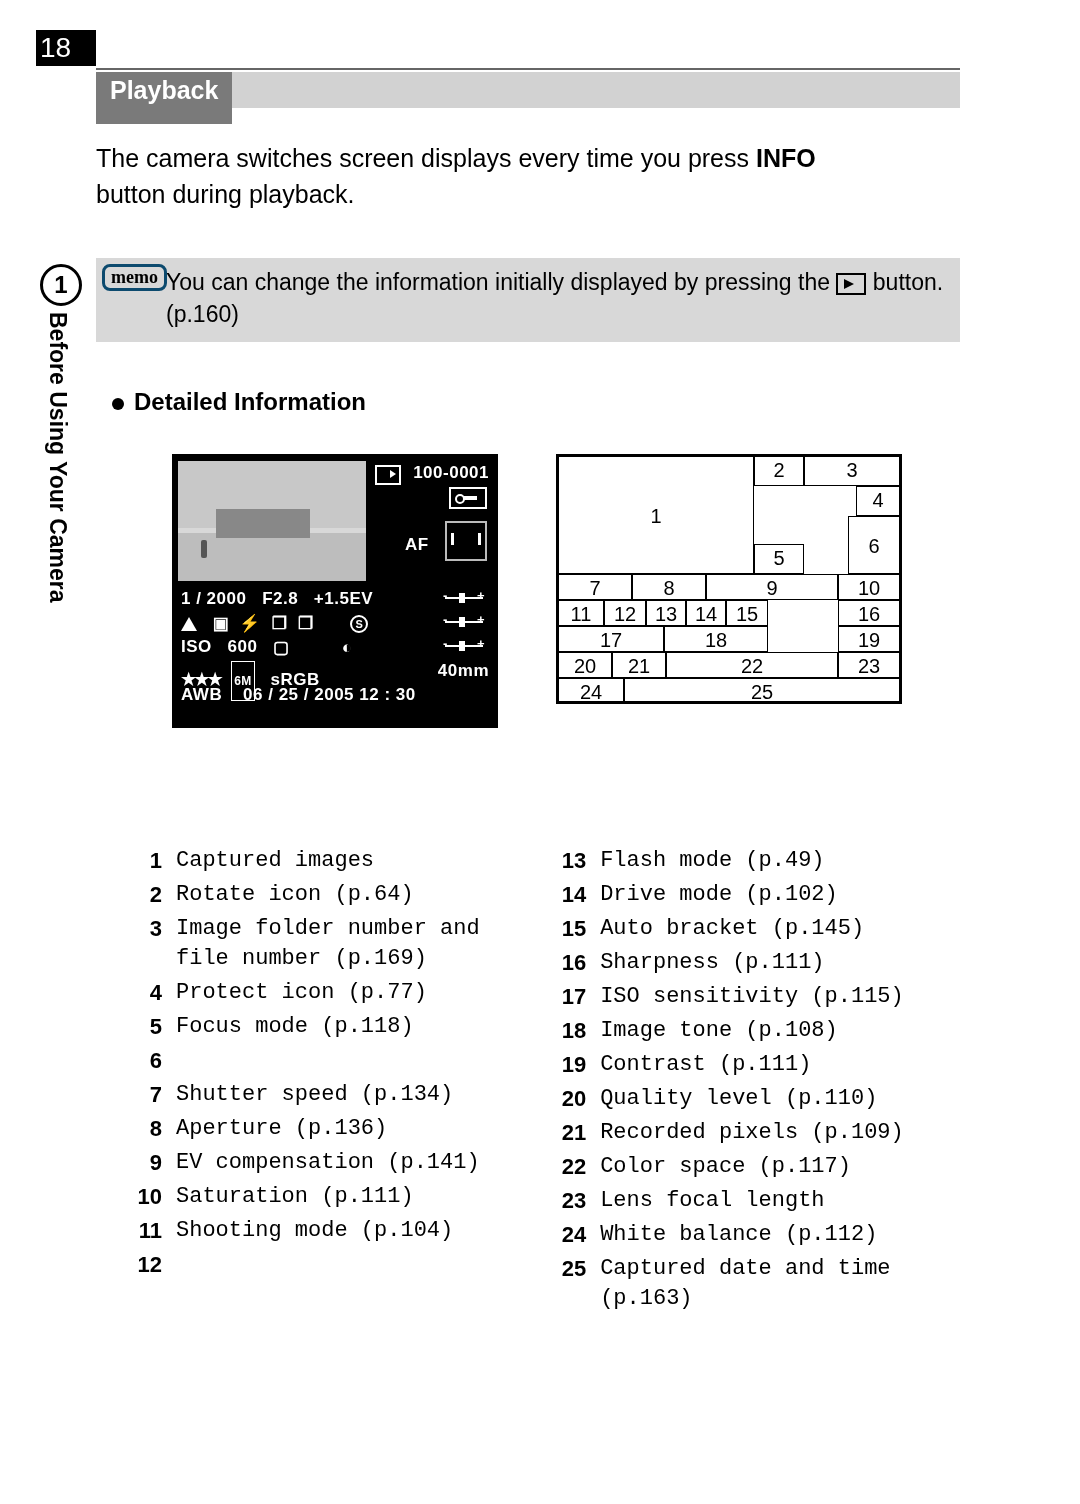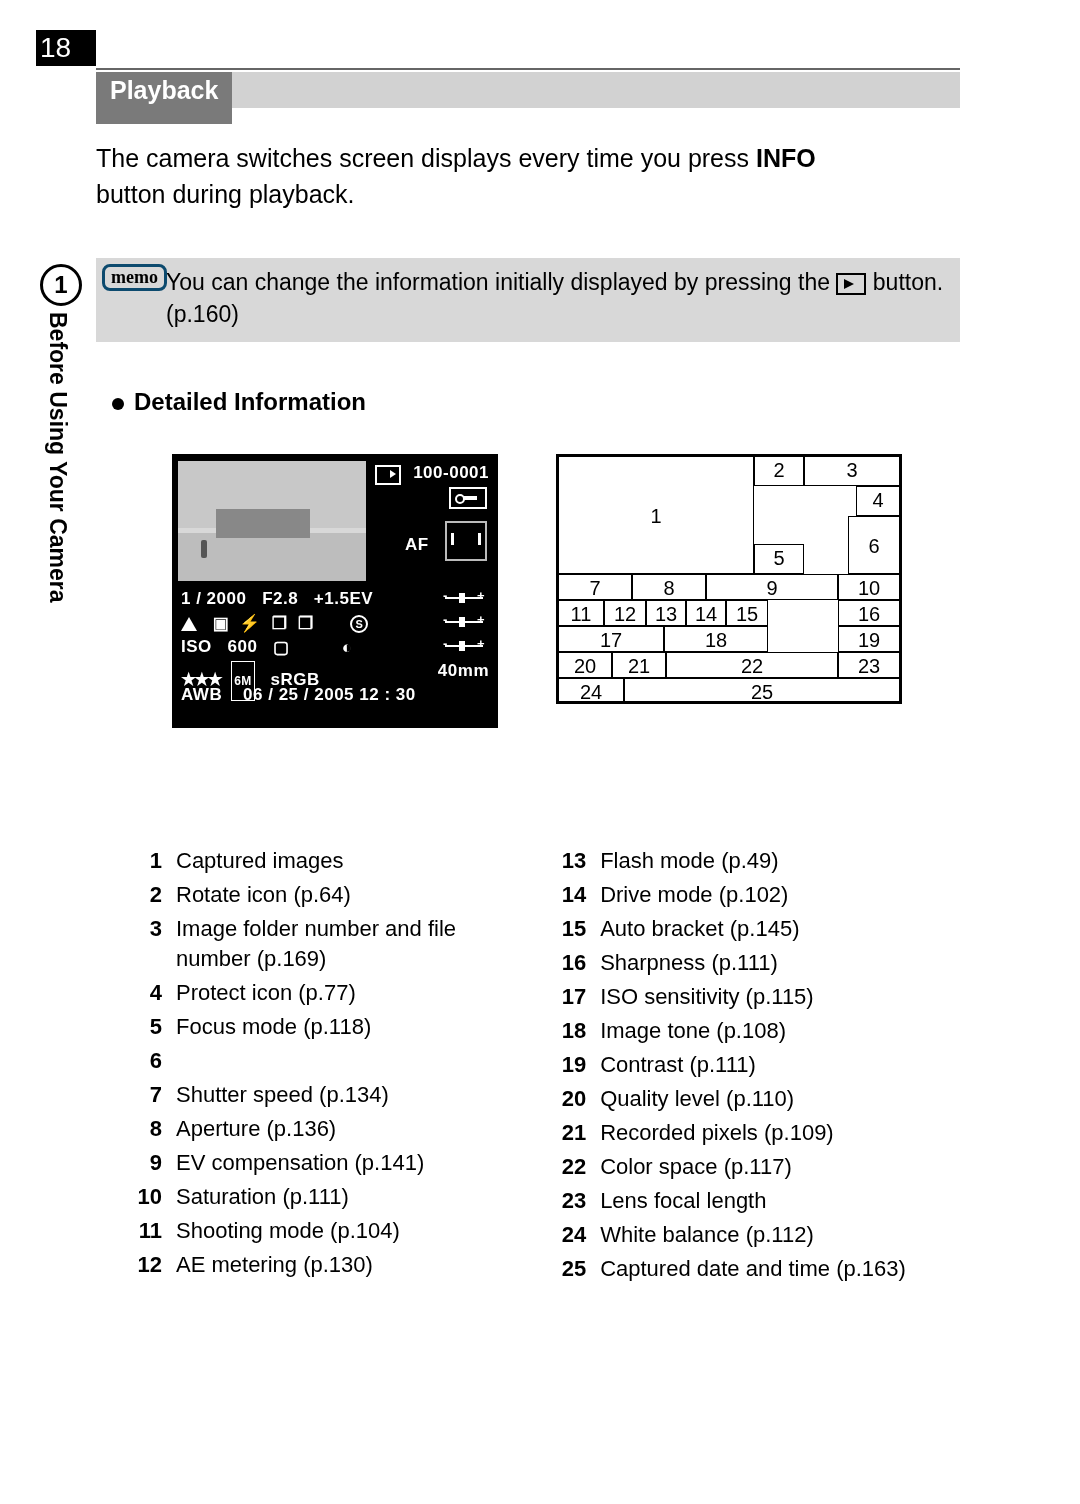--- a/index.html
+++ b/index.html
@@ -56,21 +56,21 @@
   .grid{position:absolute;top:454px;left:556px;width:346px;height:250px;border:2px solid #000;box-sizing:border-box;}
   .cell{position:absolute;border:1.5px solid #000;background:#fff;font-size:20px;text-align:center;box-sizing:border-box;padding-top:2px;}
   .lg{height:118px;line-height:114px;}
 
   
   .legend{position:absolute;top:842px;left:120px;width:850px;font-size:22px;}
   .legend .col{display:inline-block;vertical-align:top;width:408px;}
   .legend .col.right{width:420px;margin-left:10px;}
   .legend .item{display:flex;margin:4px 0;line-height:30px;}
   .legend .num{font-weight:bold;width:42px;text-align:right;margin-right:14px;flex:none;}
-  .legend .txt{flex:1;}
+  .legend .txt{flex:1;font-family:Liberation Mono, monospace;}
 </style>
 </head>
 <body>
 
 <div class="page">
 
   <div class="page-number">18</div>
   <div class="top-bar"></div>
   <div class="section-band"></div>
   <div class="section-title">Playback</div>
@@ -198,21 +198,20 @@
           <div class="num">9</div>
           <div class="txt">EV compensation (p.141)</div>
         </div><div class="item">
           <div class="num">10</div>
           <div class="txt">Saturation (p.111)</div>
         </div><div class="item">
           <div class="num">11</div>
           <div class="txt">Shooting mode (p.104)</div>
         </div><div class="item">
           <div class="num">12</div>
-          <div class="txt">AE metering (p.130)</div>
         </div></div>
     <div class="col right" id="legend-right"><div class="item">
           <div class="num">13</div>
           <div class="txt">Flash mode (p.49)</div>
         </div><div class="item">
           <div class="num">14</div>
           <div class="txt">Drive mode (p.102)</div>
         </div><div class="item">
           <div class="num">15</div>
           <div class="txt">Auto bracket (p.145)</div>

